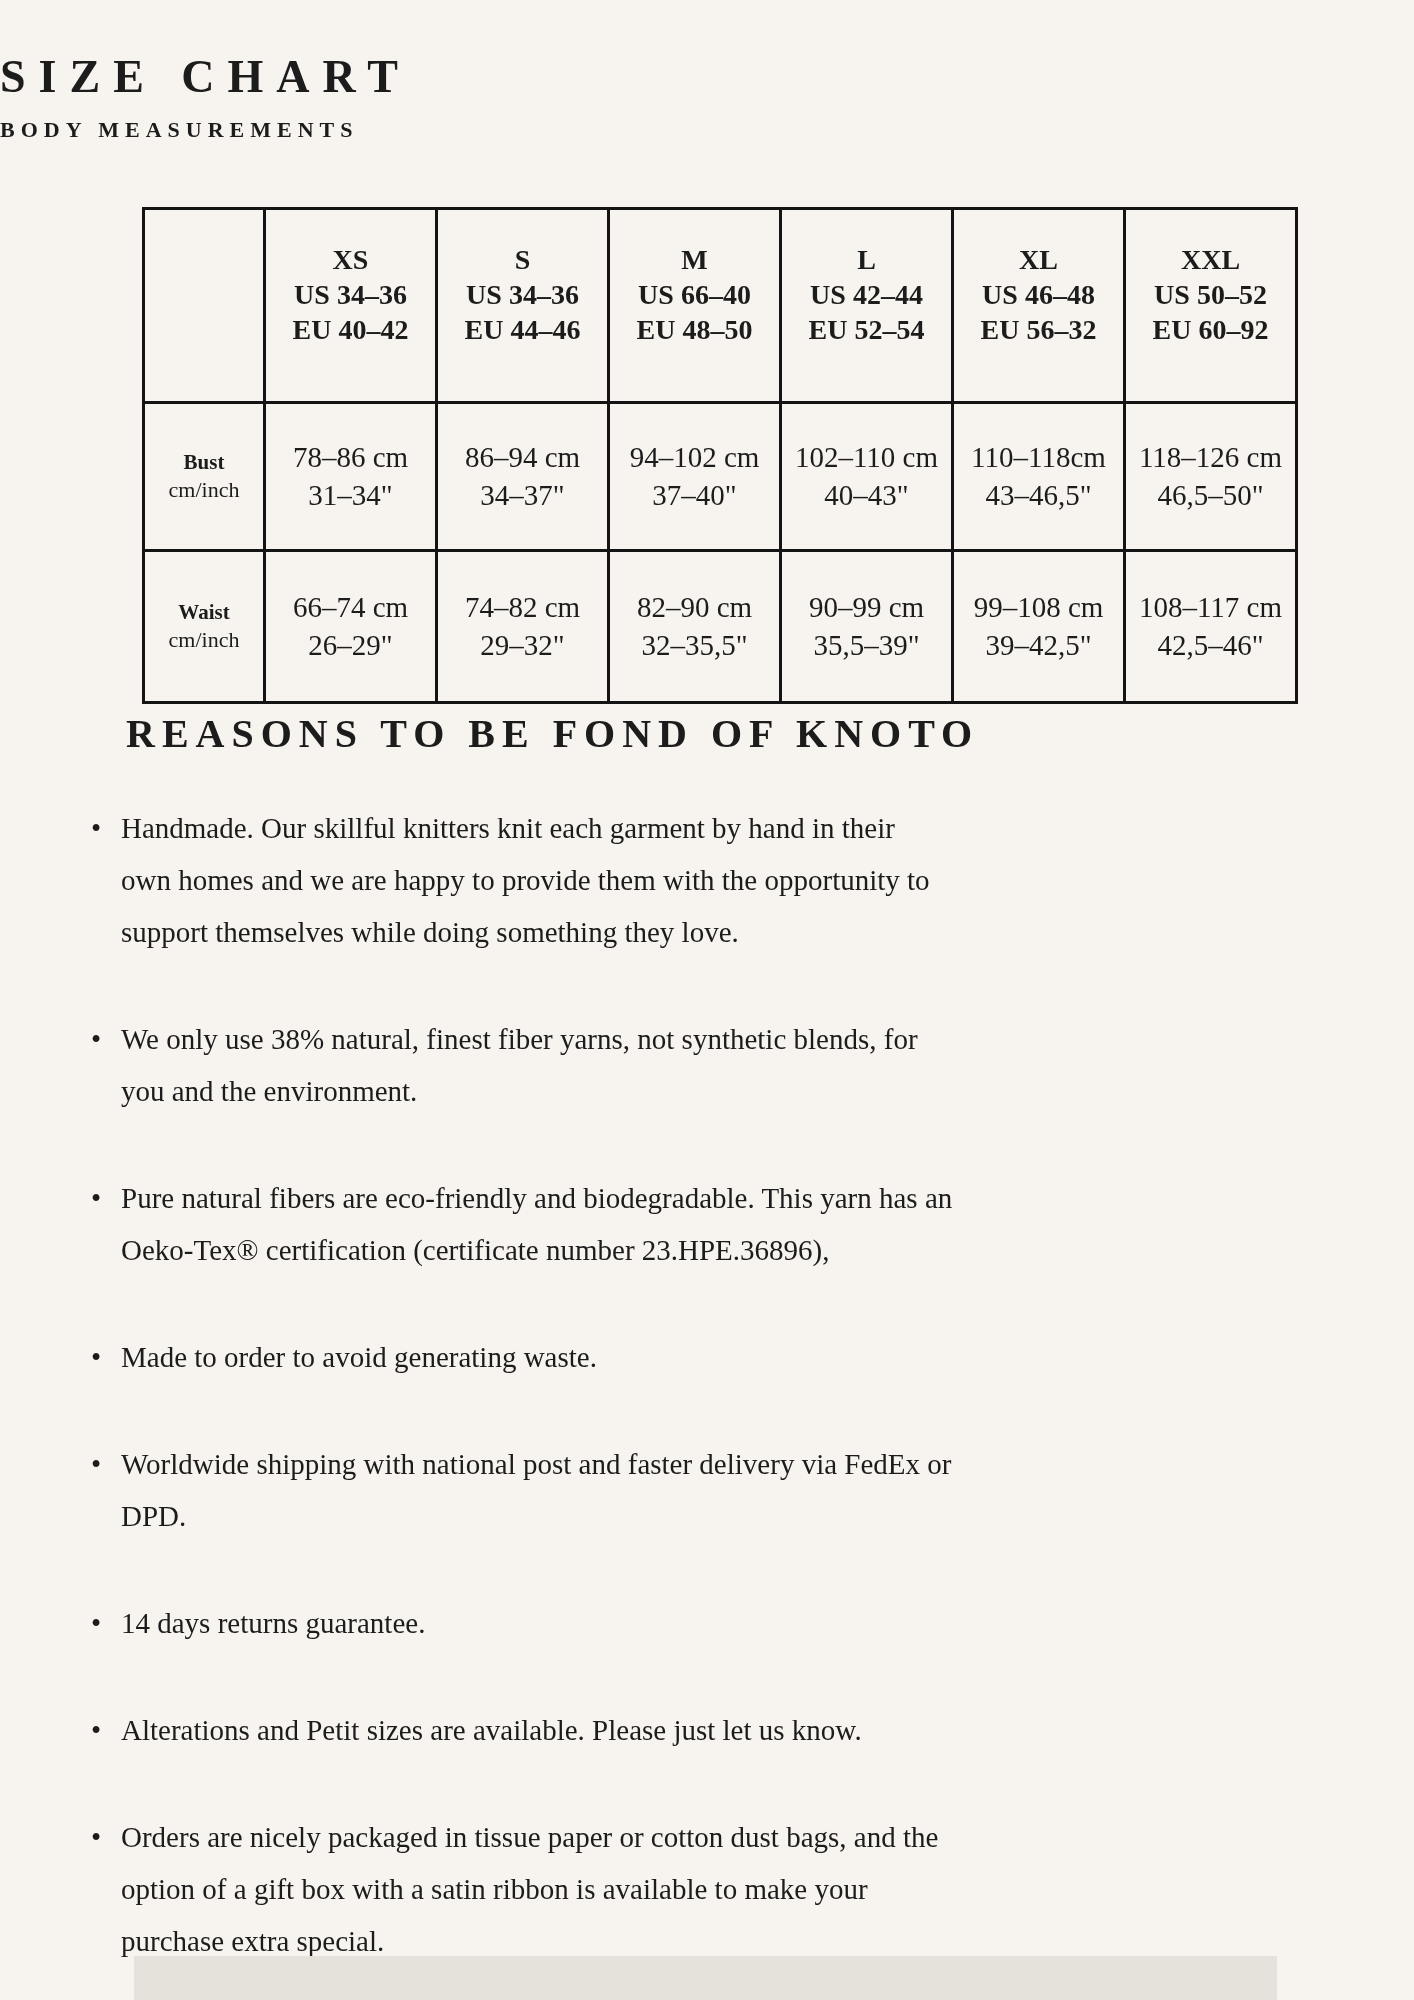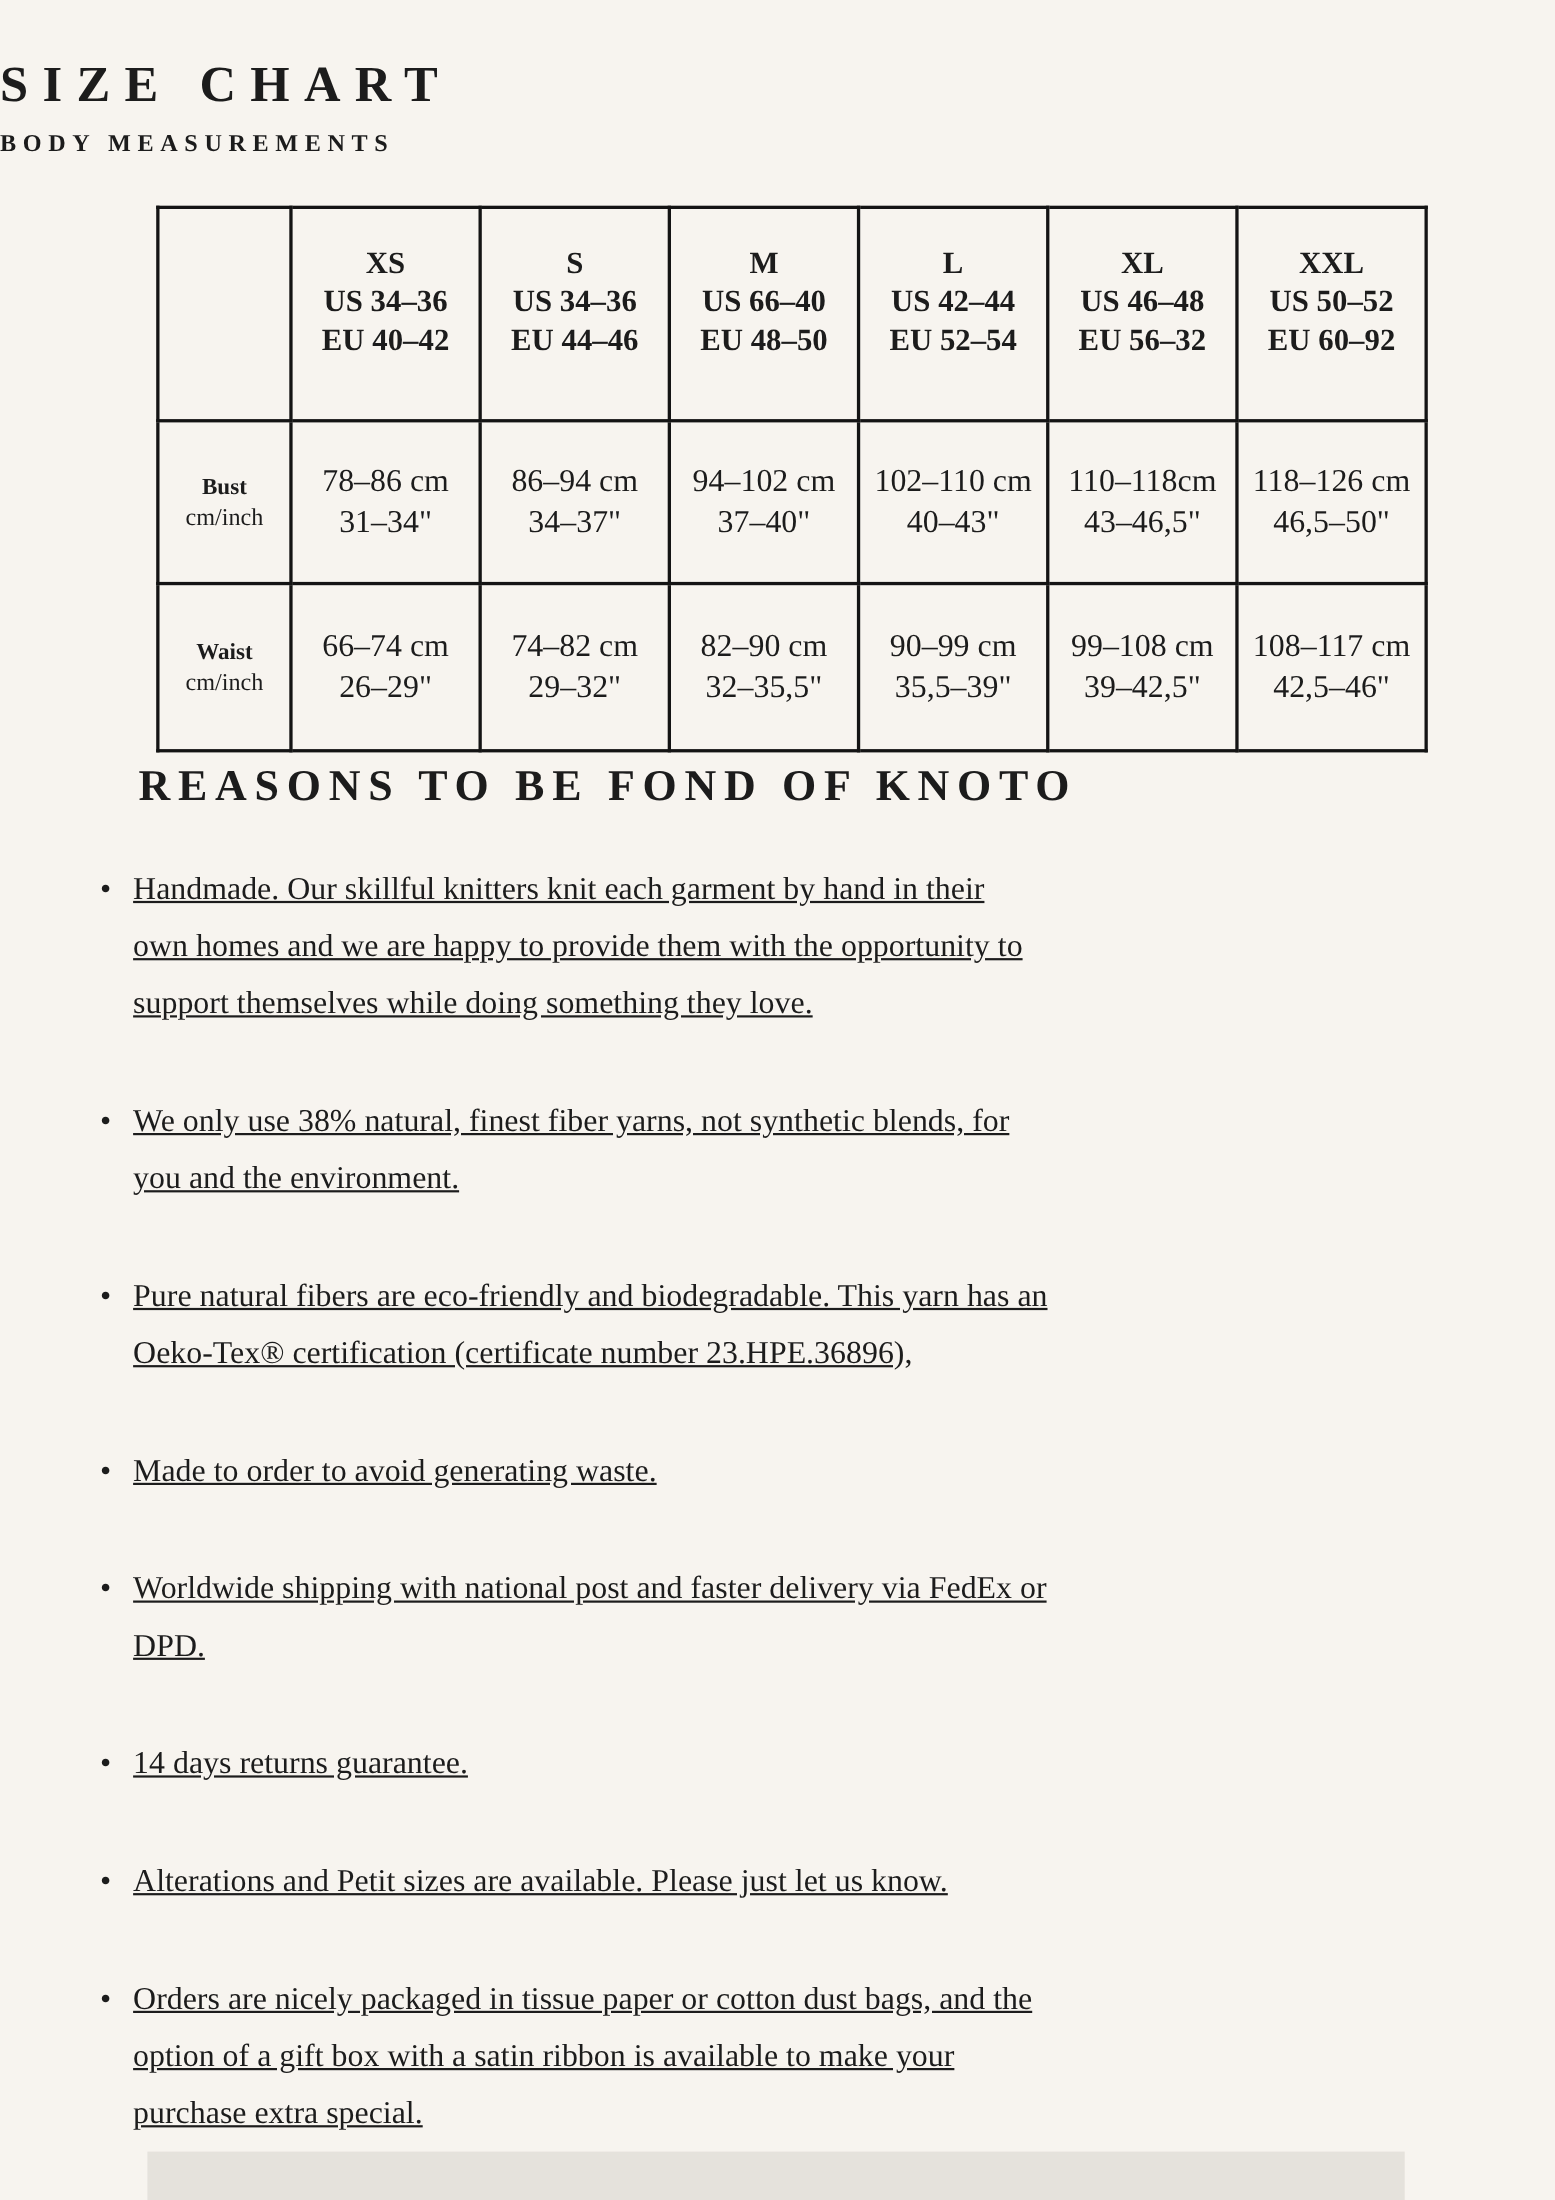--- a/index.html
+++ b/index.html
@@ -26,21 +26,21 @@
   .page-subtitle {
     margin-top: 14px;
     text-align: left;
     font-size: 22px;
     font-weight: bold;
     letter-spacing: 6px;
   }
 
   
   table.size-table {
-    margin: 44px 0 0 142px;
+    margin: 64px 0 0 142px;
     width: 1156px;
     border-collapse: collapse;
     table-layout: fixed;
     text-align: center;
   }
   table.size-table td {
     border: 3px solid #141414;
     vertical-align: middle;
     padding: 0;
   }
@@ -65,21 +65,20 @@
   .reasons-heading {
     margin: 6px 0 0 126px;
     font-size: 40px;
     font-weight: bold;
     letter-spacing: 7px;
     line-height: 1.2;
   }
   ul.reasons-list {
     margin: 44px 0 0 0;
     padding: 0 12px 0 121px;
-    text-decoration: underline;
   }
   ul.reasons-list li {
     list-style: none;
     position: relative;
     width: 1070px;
     font-size: 29px;
     line-height: 52px;
     white-space: pre-line;
     margin: 0 0 55px 0;
   }

